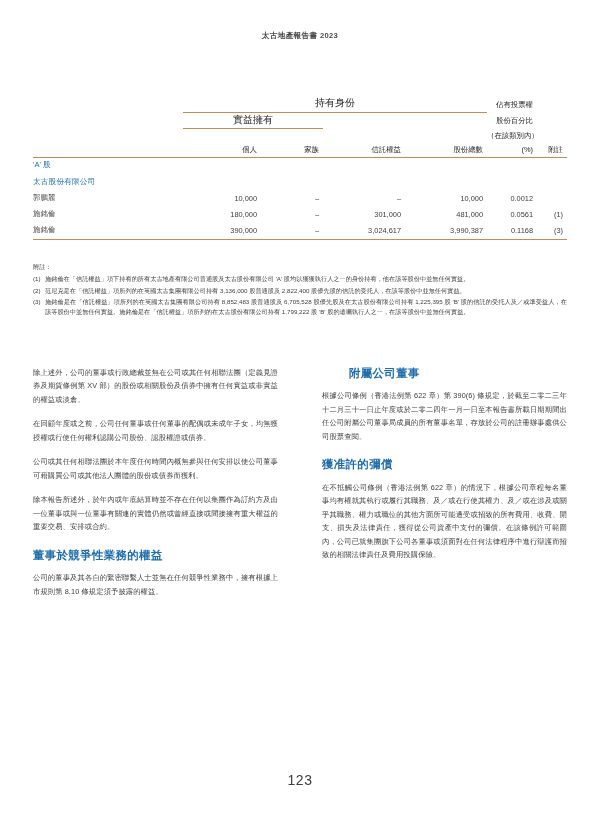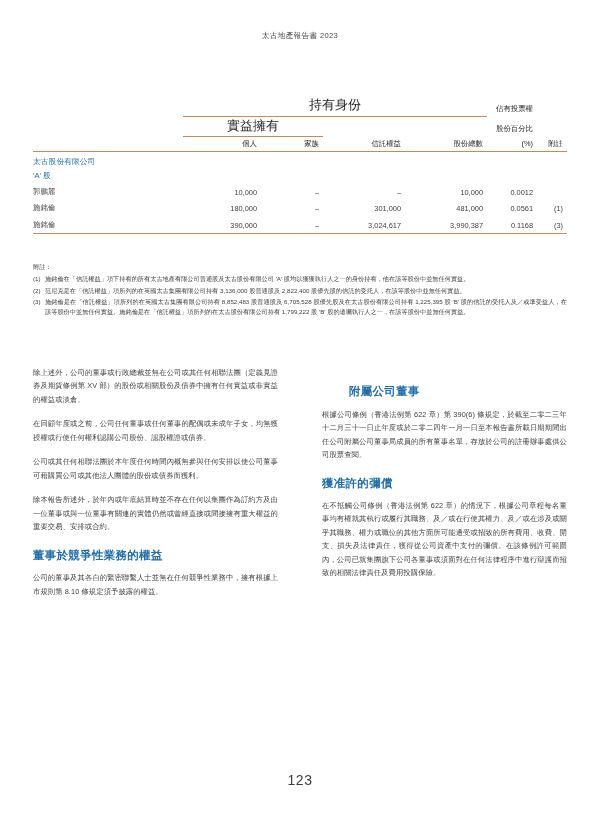--- a/index.html
+++ b/index.html
@@ -26,20 +26,21 @@
   
   .running-header {
     position: absolute;
     top: 31px;
     left: 0;
     width: 600px;
     text-align: center;
     font-size: 7.6px;
     letter-spacing: 0.35px;
     color: #4a4a4a;
+    font-weight: bold;
   }
 
   
   .table-wrap {
     position: absolute;
     top: 96px;
     left: 33px;
     width: 534px;
   }
   table.share-table {
@@ -59,21 +60,21 @@
   .col-fam    { width: 62px; }
   .col-trust  { width: 82px; }
   .col-total  { width: 82px; }
   .col-pct    { width: 50px; }
   .col-note   { width: 30px; }
 
   .num  { text-align: right; padding-right: 4px !important; }
 
   .grp-title {
     text-align: center;
-    font-size: 13px;
+    font-size: 10px;
     padding-bottom: 1.5px !important;
     white-space: nowrap;
   }
   .rule-under {
     border-bottom: 0.7px solid #c98a55;
   }
   .rule-full-bot {
     border-bottom: 0.7px solid #c98a55;
   }
   .hdr-cell {
@@ -133,21 +134,20 @@
   }
 
   
   .cols {
     position: absolute;
     top: 366px;
     left: 33px;
     width: 534px;
     display: flex;
     gap: 44px;
-    align-items: center;
   }
   .col {
     width: 254px;
   }
   .col p {
     margin: 0 0 11px 0;
     font-size: 7.3px;
     line-height: 1.85;
     color: #3d3d3d;
     text-align: justify;
@@ -203,37 +203,46 @@
         </tr>
 
         <tr>
           <td></td>
           <td class="grp-title rule-under" colspan="2">實益擁有</td>
           <td></td>
           <td></td>
           <td class="hdr-cell">股份百分比</td>
           <td></td>
         </tr>
+        <tr>
+          <td></td>
+          <td></td>
+          <td></td>
+          <td></td>
+          <td></td>
+          <td class="hdr-cell">（在該類別內）</td>
+          <td></td>
+        </tr>
 
         <tr class="rule-full-bot">
           <td></td>
           <td class="hdr-cell">個人</td>
           <td class="hdr-cell">家族</td>
           <td class="hdr-cell">信託權益</td>
           <td class="hdr-cell">股份總數</td>
           <td class="hdr-cell">(%)</td>
           <td class="hdr-cell">附註</td>
         </tr>
 
         <tr>
+          <td class="class-label" colspan="7">'A' 股</td>
+        </tr>
+
+        <tr>
           <td class="org-name" colspan="7">太古股份有限公司</td>
-        </tr>
-
-        <tr>
-          <td class="class-label" colspan="7">'A' 股</td>
         </tr>
 
         <tr class="data-row">
           <td class="pname">郭鵬麗</td>
           <td class="num">10,000</td>
           <td class="dash">–</td>
           <td class="dash">–</td>
           <td class="num">10,000</td>
           <td class="num">0.0012</td>
           <td class="num"></td>

